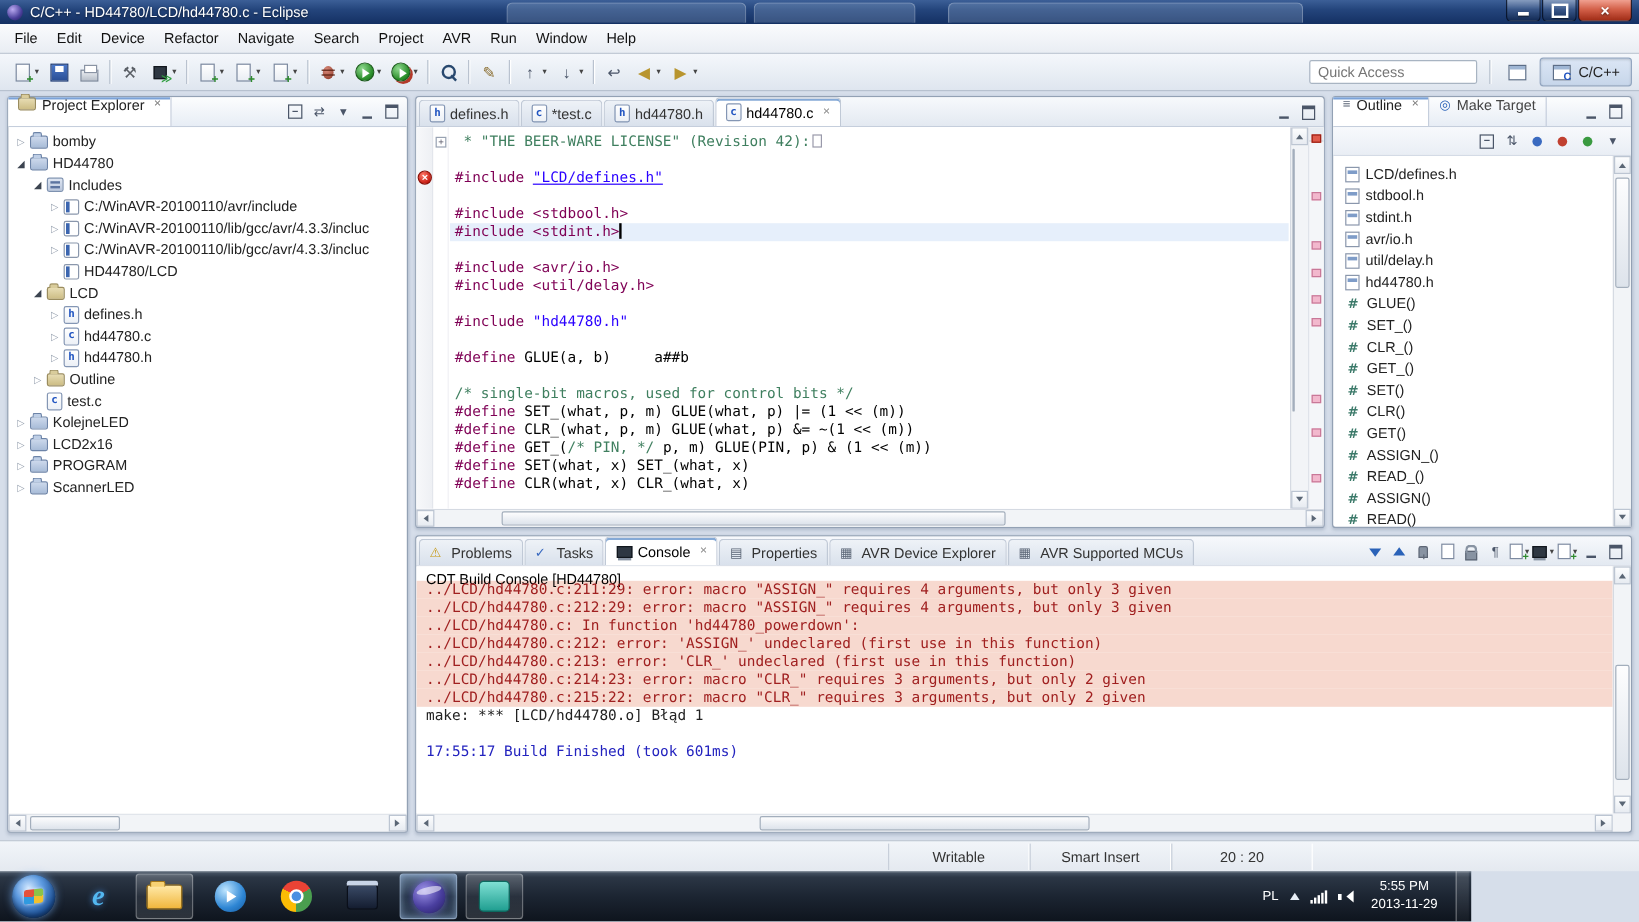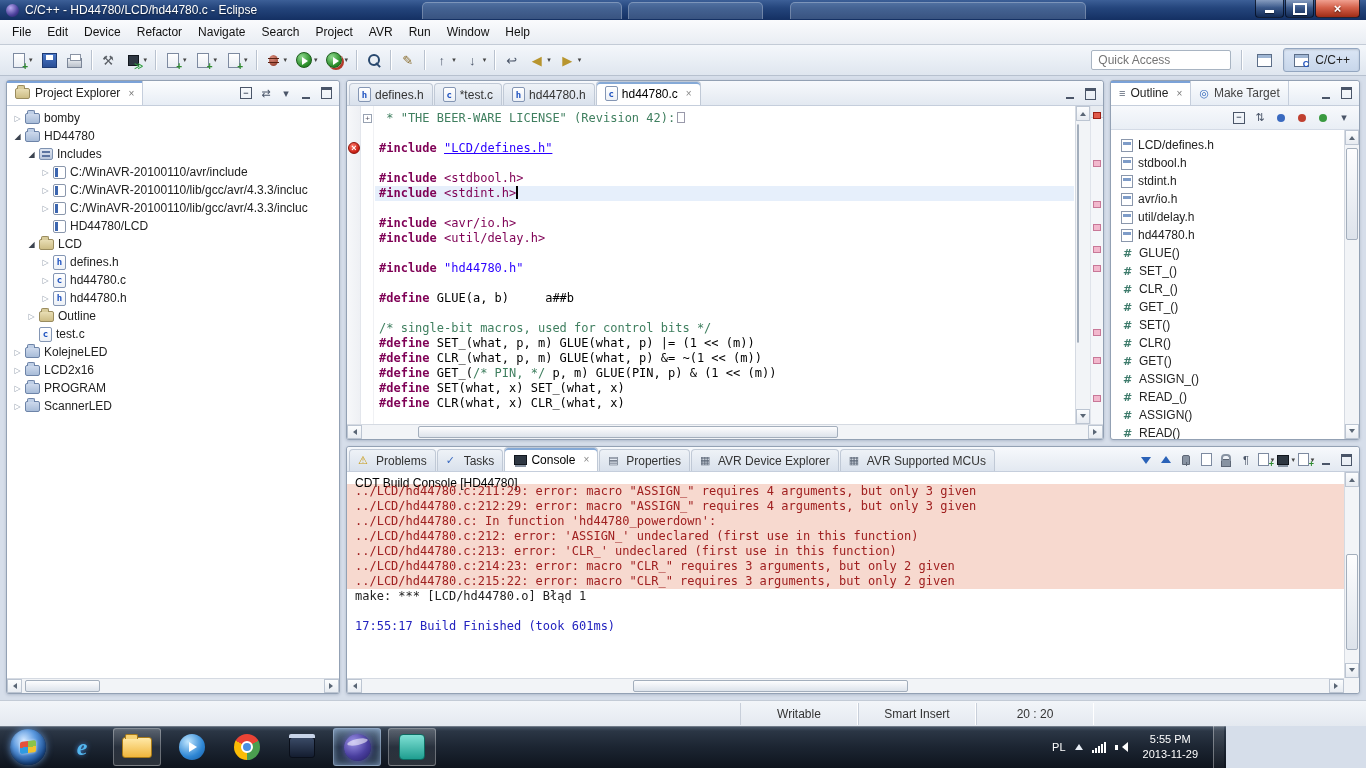--- a/index.html
+++ b/index.html
@@ -51,21 +51,21 @@
 .ic-cpp::before{content:"";width:13px;height:11px;background:#fff;border:1px solid #5c6e88;box-shadow:inset 0 3px 0 #9fb6d4}
 .ic-cpp::after{content:"C";position:absolute;bottom:0;right:1px;color:#1f53c0;font:bold 9px "Liberation Sans",sans-serif}
 
 
 .panel{position:absolute;background:#fff;border:1px solid #93a1b4;border-radius:3px;box-shadow:0 1px 3px rgba(60,80,110,.25)}
 #explorer{left:6px;top:80px;width:334px;height:614px}
 #editor{left:346px;top:80px;width:758px;height:360px}
 #outline{left:1110px;top:80px;width:250px;height:360px}
 #console{left:346px;top:446px;width:1014px;height:248px}
 .phead{height:25px;display:flex;align-items:center;background:linear-gradient(#fcfdfe,#e7edf5);border-bottom:1px solid #c5cedc;border-radius:3px 3px 0 0;position:relative}
-.ptab{display:flex;align-items:center;gap:5px;height:100%;padding:0 8px;background:#fff;border-right:1px solid #c5cedc;box-shadow:inset 0 2px 0 #7ba2d8;white-space:nowrap}
+.ptab{display:flex;gap:5px;height:100%;padding:0 8px;background:#fff;border-right:1px solid #c5cedc;box-shadow:inset 0 2px 0 #7ba2d8;white-space:nowrap}
 .ptab.inactive{background:transparent;box-shadow:none;color:#444}
 .ptab .x{color:#777;font-size:10px;margin-left:3px}
 .phead-icons{margin-left:auto;display:flex;align-items:center;gap:2px;padding-right:4px}
 .hic{width:18px;height:17px;display:flex;align-items:center;justify-content:center;color:#4a5568;font-size:11px;border-radius:3px;position:relative}
 .hic.cmin::before{content:"";width:8px;height:2px;background:#4a5568;margin-top:9px}
 .hic.cmax::before{content:"";width:9px;height:8px;border:1px solid #4a5568;border-top-width:3px}
 .hic.colall::before{content:"−";font:bold 9px/9px "Liberation Sans",sans-serif;border:1px solid #4a5568;width:10px;height:10px;display:flex;align-items:center;justify-content:center;color:#4a5568}
 .hic.dot::before{content:"";width:8px;height:8px;border-radius:50%}
 .hic.dot.b::before{background:#3a6ac0}.hic.dot.r::before{background:#c04030}.hic.dot.g::before{background:#3a9a40}
 .hic.arr-d::before{content:"";border:5px solid transparent;border-top:7px solid #2a62b8;margin-top:6px}
@@ -123,21 +123,21 @@
 .etab.active{background:#fff;height:24px;color:#000;box-shadow:inset 0 2px 0 #85a9d6}
 .etab .x{font-size:10px;color:#888;margin-left:4px}
 .echrome{position:absolute;right:4px;top:4px;display:flex;gap:2px}
 .ebody{position:absolute;left:0;top:25px;right:0;bottom:15px;overflow:hidden;background:#fff}
 .ruler{position:absolute;left:0;top:0;bottom:0;width:14px;background:linear-gradient(90deg,#f7f8fa,#eef0f4);border-right:1px solid #e3e6ec}
 .foldcol{position:absolute;left:15px;top:0;bottom:0;width:12px;background:#fff;border-right:1px solid #f0f1f4}
 .codelines{position:absolute;left:28px;top:0;right:29px;bottom:0;font:12px/15px "DejaVu Sans Mono",monospace;padding-top:5px;white-space:pre;overflow:hidden}
 .cline{height:15px;padding-left:4px}
 .cline.current{background:var(--current_line,#e6effb)}
 .s-comment{color:var(--comment,#3f7f5f)}
-.s-directive{color:var(--directive,#7f0055);font-weight:bold}
+.s-directive{color:var(--directive,#7f0055);font-weight:normal}
 .s-header{color:var(--directive,#7f0055)}
 .s-string{color:var(--string,#2a00ff)}
 .s-string-link{color:var(--string,#2a00ff);text-decoration:underline}
 .s-plain{color:#000}
 .cursor{display:inline-block;width:2px;height:13px;background:#000;vertical-align:-2px}
 .fbox{display:inline-block;width:8px;height:11px;border:1px solid #99a;vertical-align:-1px;margin-left:2px}
 .err-ic{position:absolute;left:1px;width:12px;height:12px;border-radius:50%;background:radial-gradient(circle at 35% 30%,#ff7a6a,#c81e14 70%);border:1px solid #8d120a;display:flex;align-items:center;justify-content:center}
 .err-ic::before{content:"×";color:#fff;font:bold 9px/9px "Liberation Sans",sans-serif}
 .fold-plus{position:absolute;left:16px;width:9px;height:9px;border:1px solid #98a2b2;background:#fff;display:flex;align-items:center;justify-content:center}
 .fold-plus::before{content:"+";font:8px/8px "Liberation Sans",sans-serif;color:#556}

